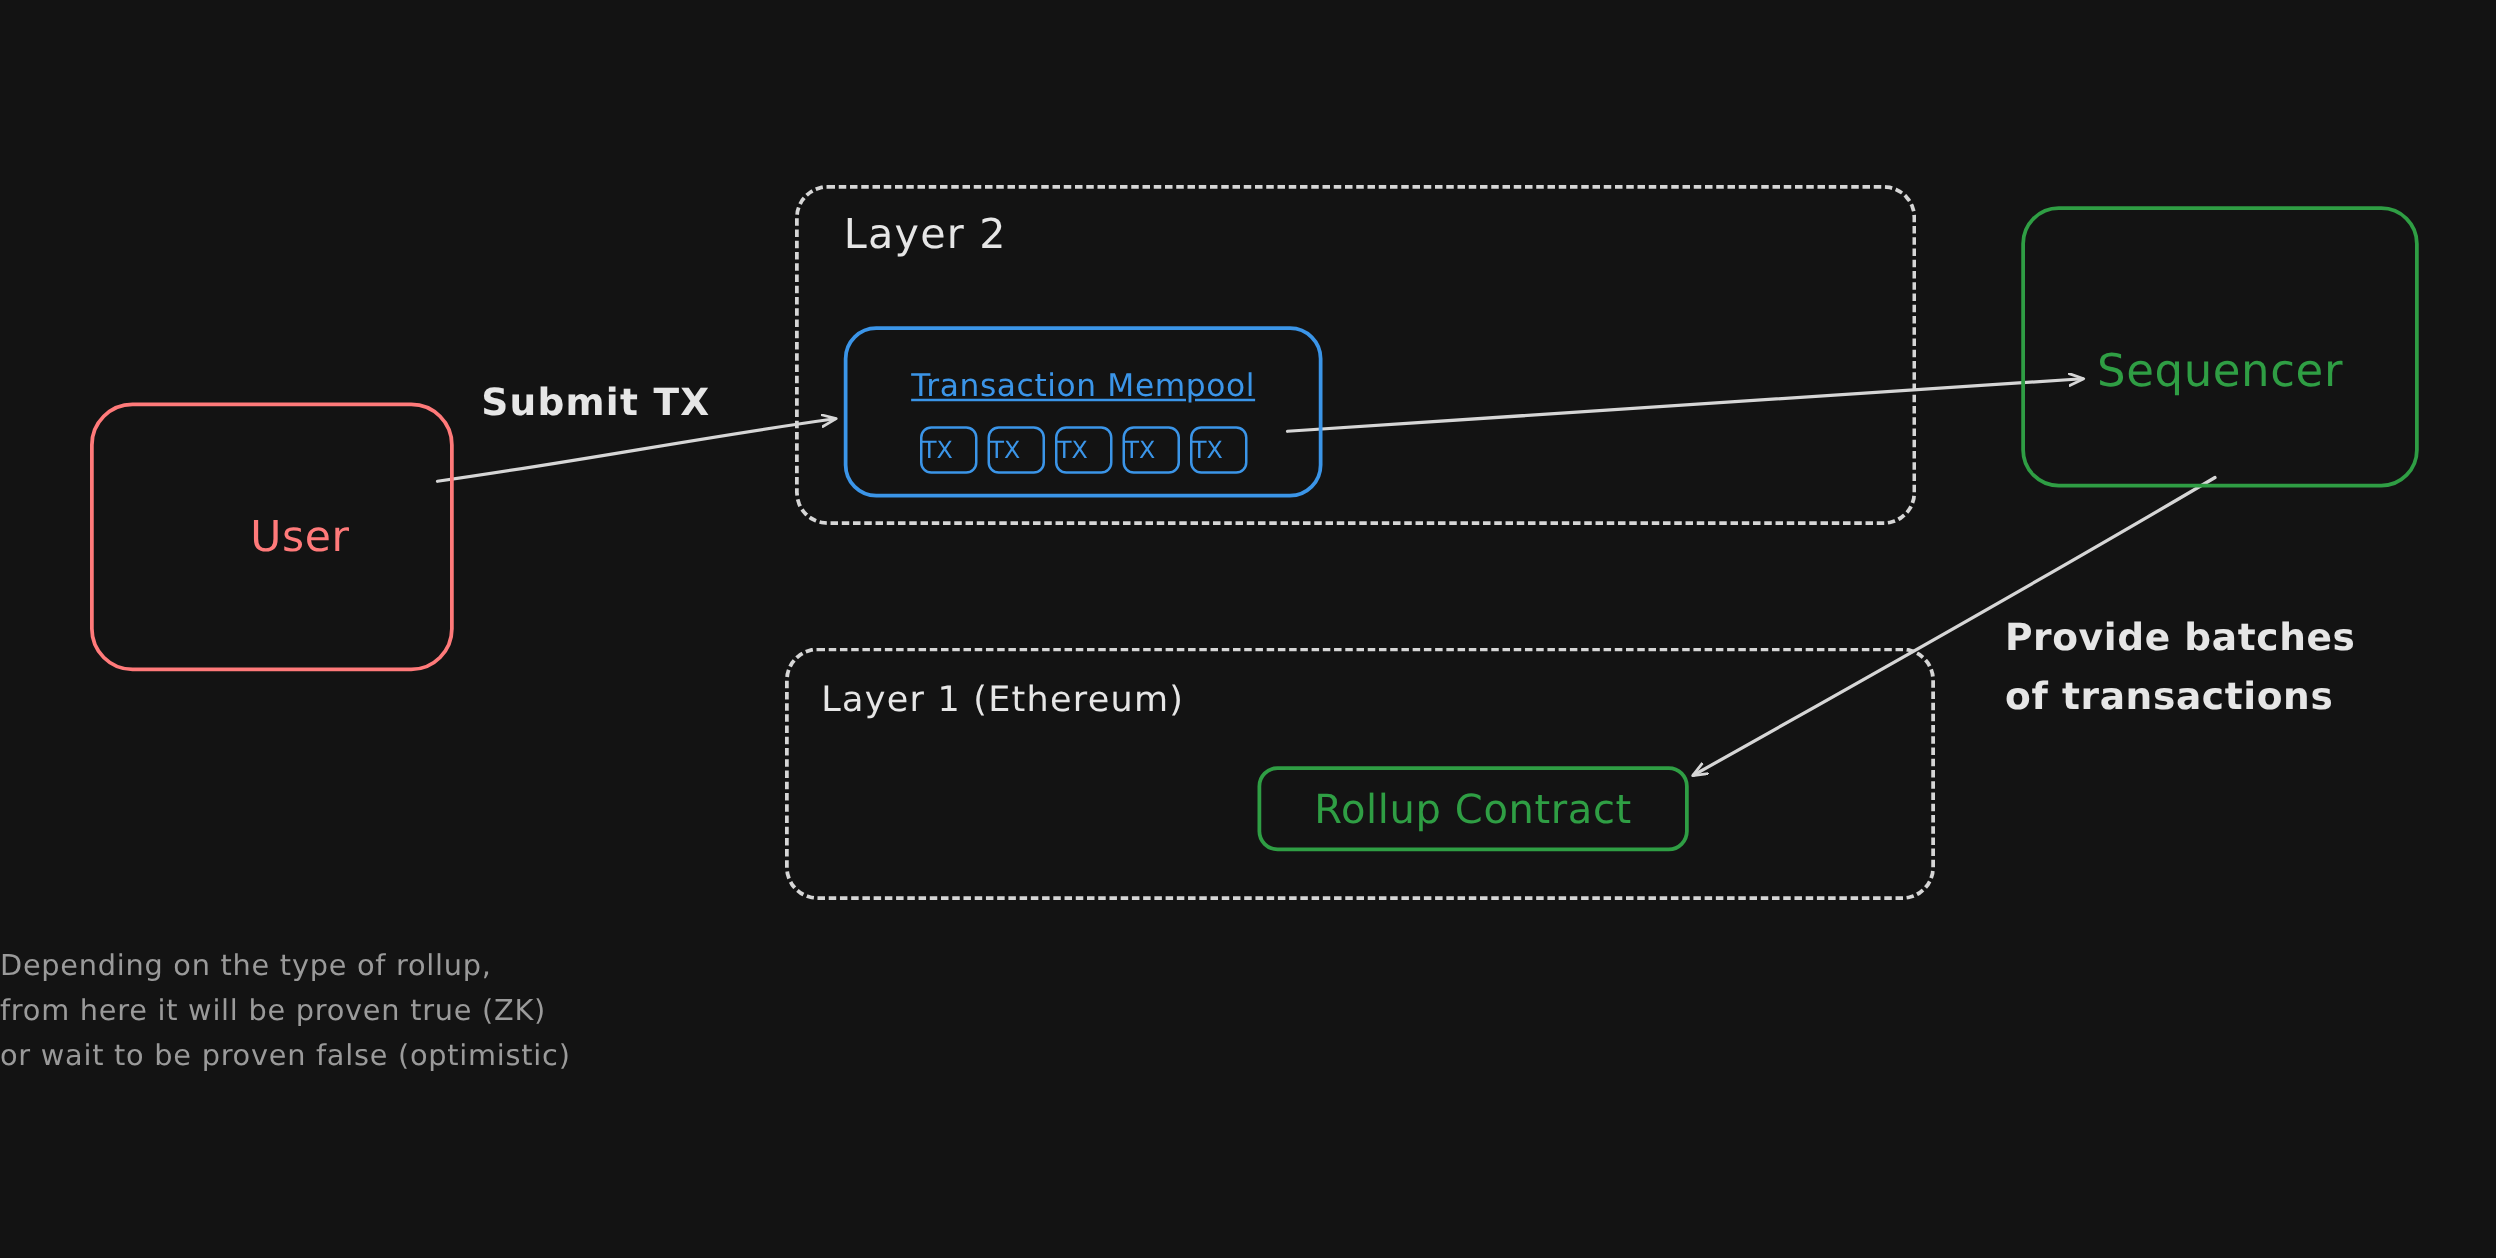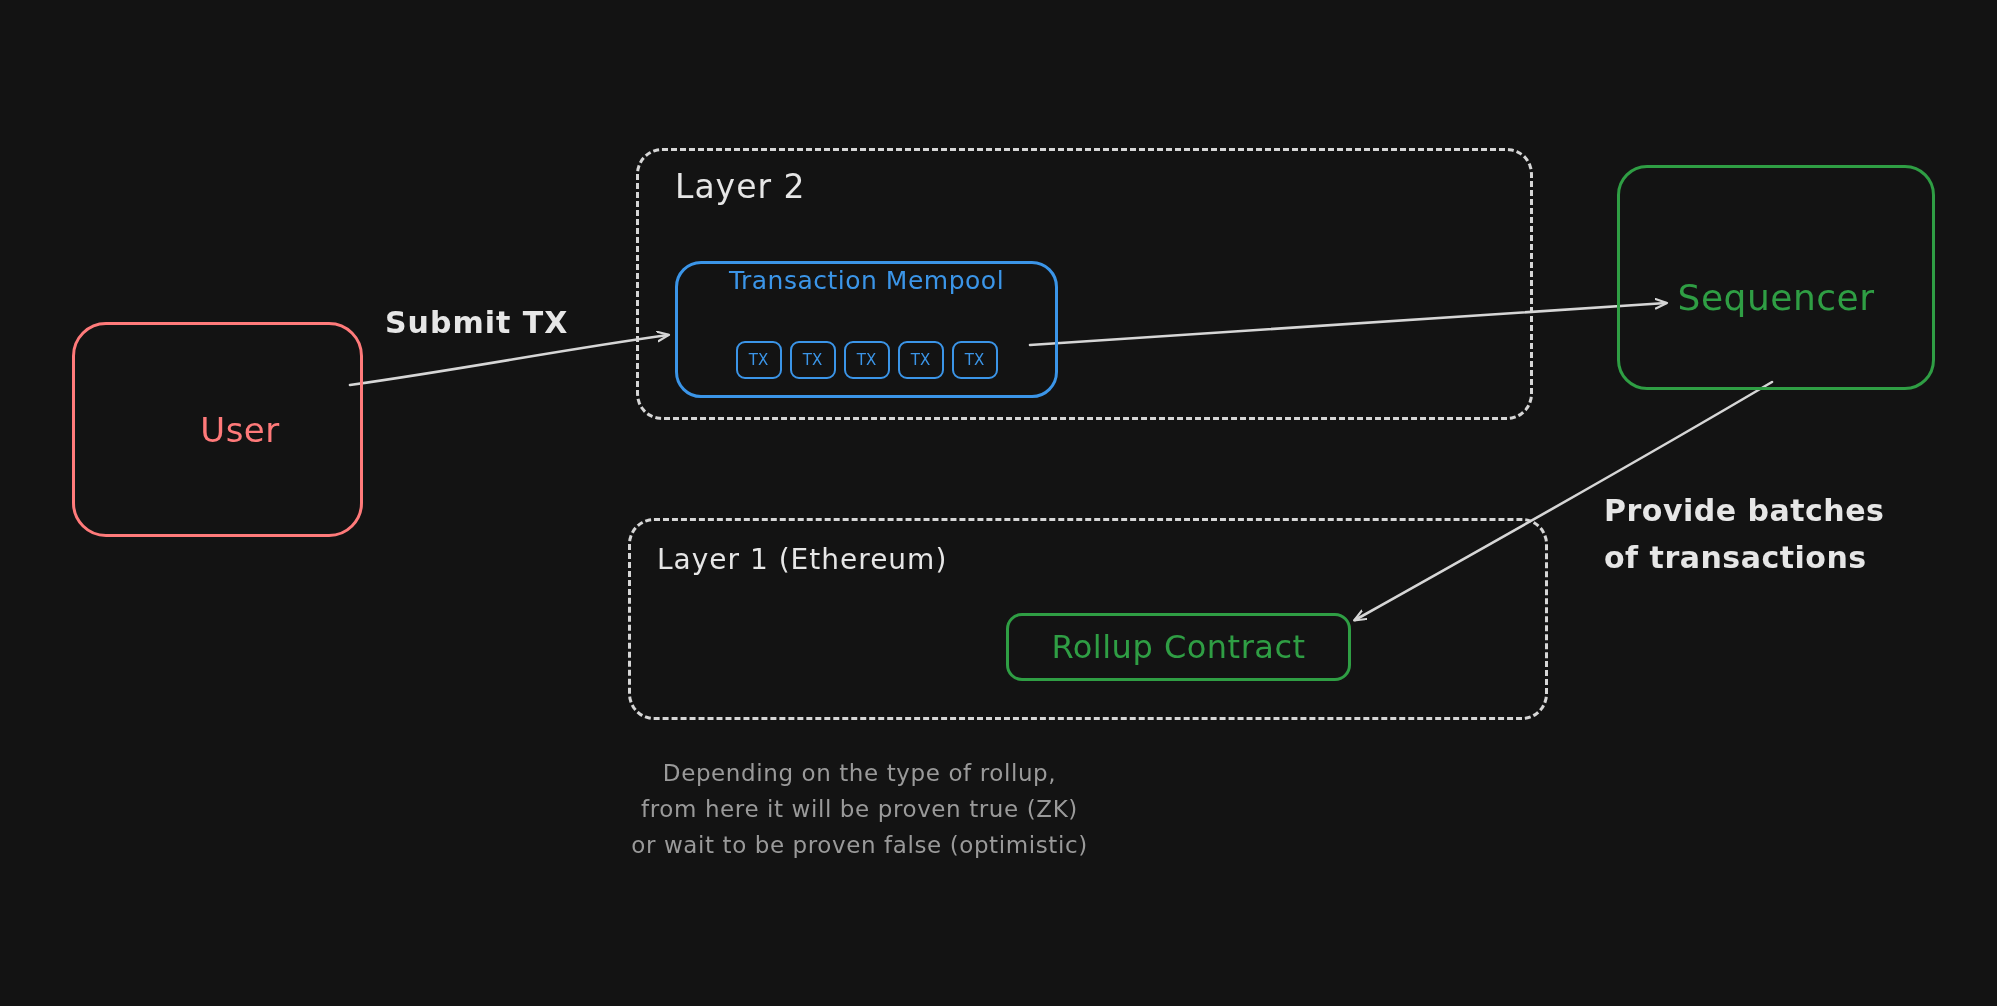--- a/index.html
+++ b/index.html
@@ -92,44 +92,45 @@
     left: 36px; top: 110px;
     width: 383px; height: 137px;
     border: 3px solid #3b95e8;
     border-radius: 26px;
     box-sizing: border-box;
   }
   #mempool-title {
     position: absolute;
     left: 50%;
     transform: translateX(-50%);
-    top: 2px;
+    top: 30px;
     color: #3b95e8;
     font-size: 25px;
     white-space: nowrap;
     letter-spacing: 0.5px;
+    text-decoration: underline;
   }
   #tx-row {
     position: absolute;
     left: 50%;
     transform: translateX(-50%);
     bottom: 16px;
     display: flex;
     gap: 8px;
   }
   .tx-box {
     width: 46px;
     height: 38px;
     border: 2px solid #3b95e8;
     border-radius: 9px;
     display: flex;
     align-items: center;
-    justify-content: center;
+    justify-content: flex-start;
     color: #3b95e8;
-    font-size: 15px;
+    font-size: 19px;
     box-sizing: border-box;
   }
 
   
   #layer1-group {
     position: absolute;
     left: 628px; top: 518px;
     width: 920px; height: 202px;
     border: 3px dashed #d6d6d6;
     border-radius: 26px;
@@ -179,21 +180,20 @@
     font-size: 30px;
     line-height: 47px;
     letter-spacing: 0.5px;
   }
 
   
   #caption {
     position: absolute;
     left: 0; top: 755px;
     width: 1719px;
-    text-align: center;
     color: #9a9a9a;
     font-size: 23px;
     line-height: 36px;
     letter-spacing: 0.6px;
   }
   #caption div { display: block; }
 </style>
 </head>
 <body>
 

